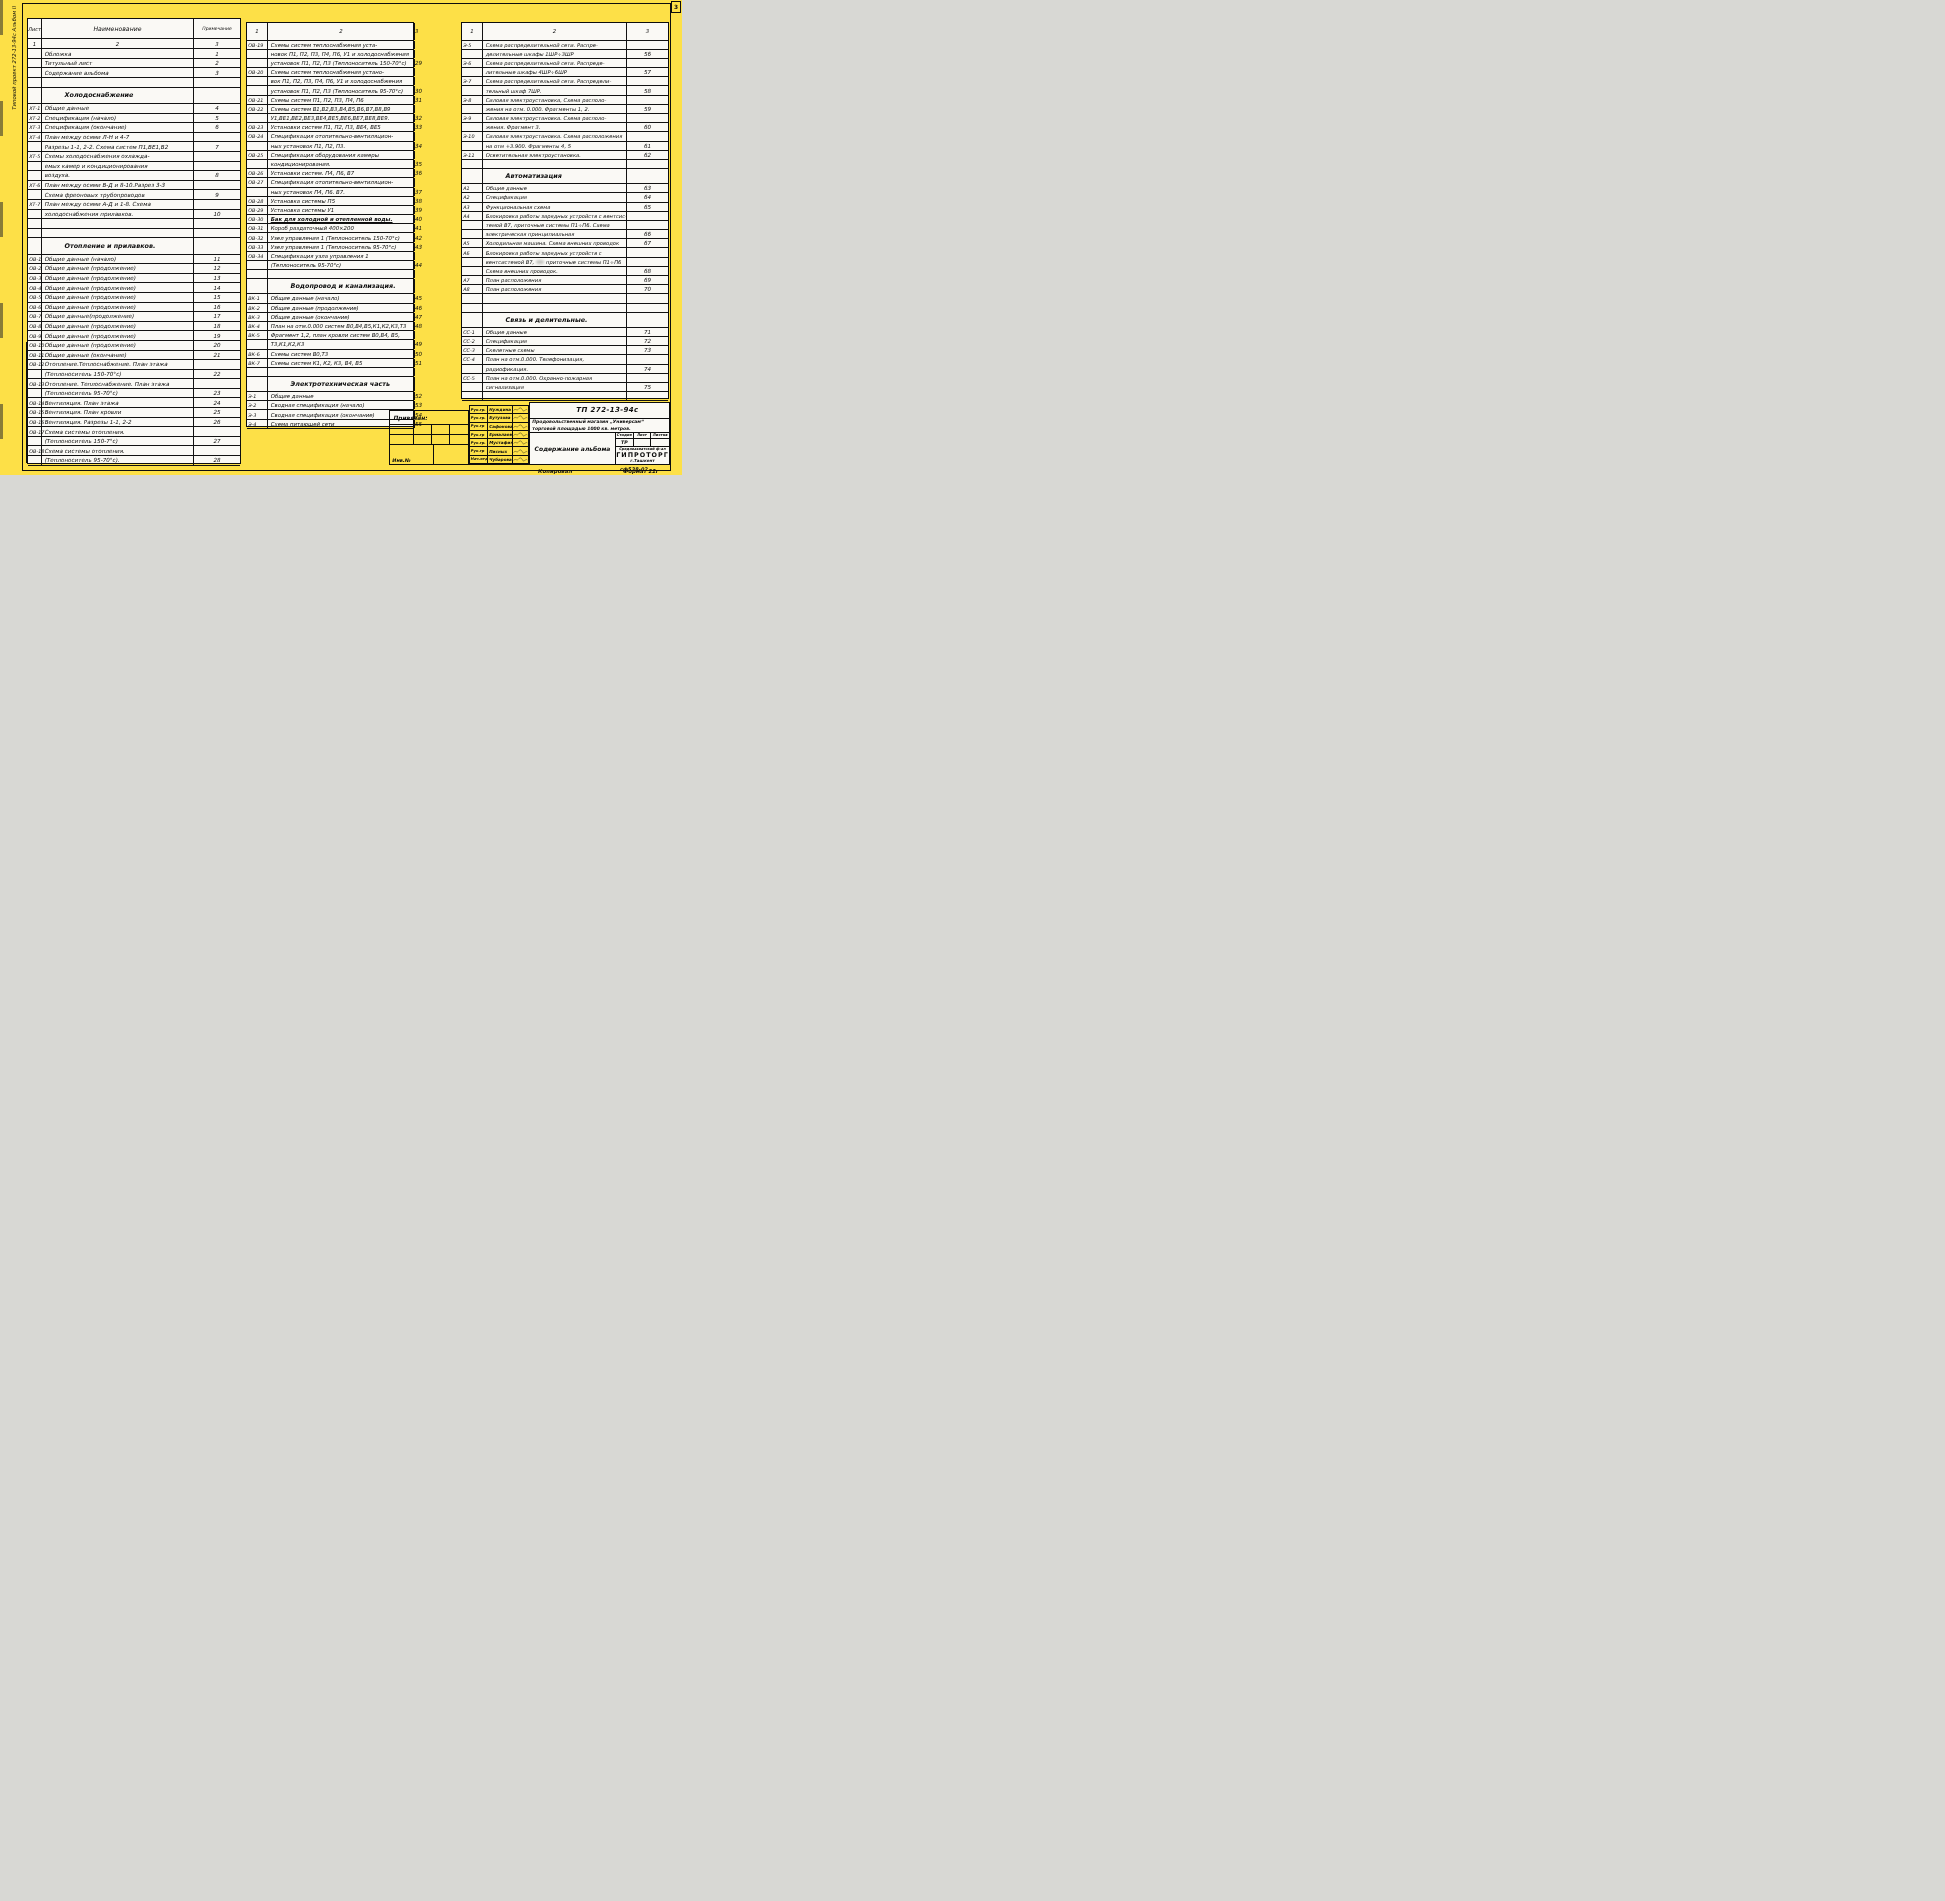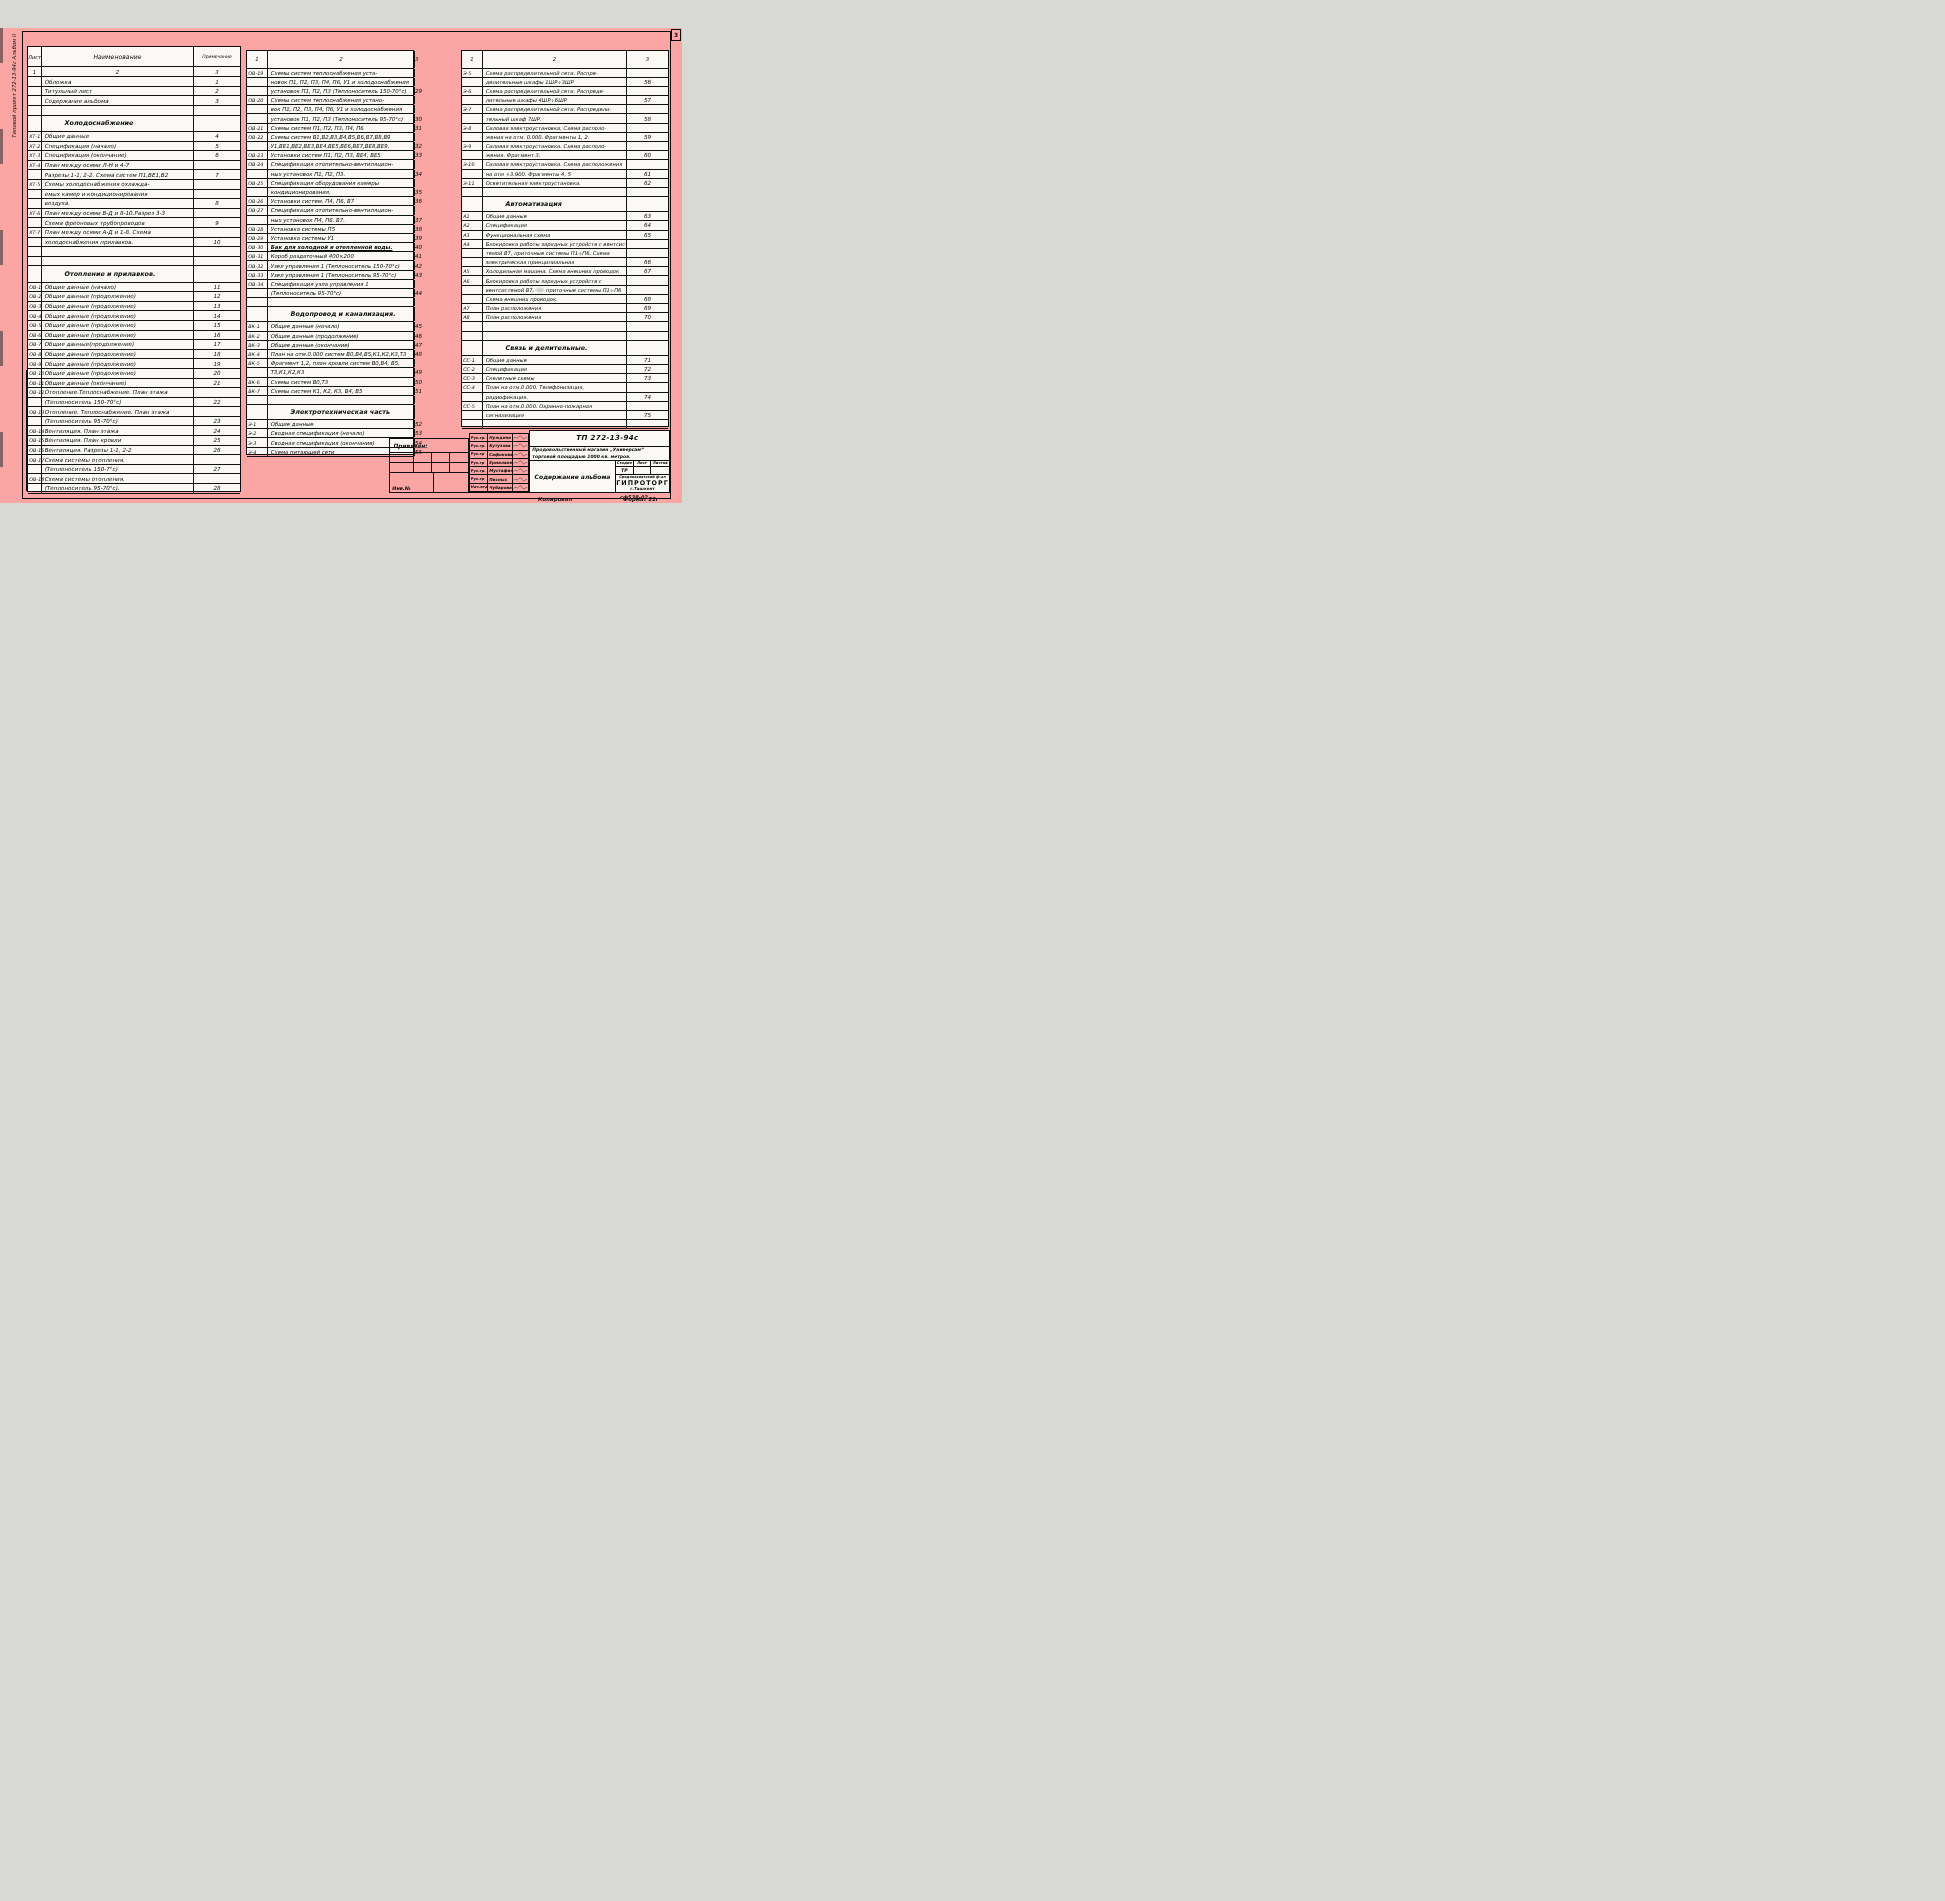--- a/index.html
+++ b/index.html
@@ -1,17 +1,17 @@
 <!DOCTYPE html>
 <html style="font-size:6.2px"><head>
 <meta charset="utf-8">
 <style>
   html,body{margin:0;padding:0;background:#d8d8d4;}
-  .sheet{position:relative;width:682px;height:475px;background:#fca5a5;overflow:hidden;
-         font-family:"DejaVu Sans",sans-serif;color:#0d0d0d;margin-top:28px;}
+  .sheet{position:relative;width:682px;height:475px;background:#fde047;overflow:hidden;
+         font-family:"DejaVu Sans",sans-serif;color:#0d0d0d;}
   .frame{position:absolute;left:22px;top:3.1px;width:649px;height:468px;border:1.2px solid #0e0e0e;box-sizing:border-box;}
   .scan-edge{position:absolute;left:0;top:0;width:2.7px;height:100%;
     background:repeating-linear-gradient(180deg,#2a2a2a 0 35px,transparent 35px 101px);opacity:.55;}
   .hand{font-style:italic;}
   .vtext{writing-mode:vertical-rl;transform:rotate(180deg);white-space:nowrap;}
 
   
   .corner{position:absolute;left:671px;top:0.8px;width:10px;height:12.5px;border:1px solid #0e0e0e;
           box-sizing:border-box;display:flex;align-items:center;justify-content:center;
           font-size:5.8px;font-weight:600;}

